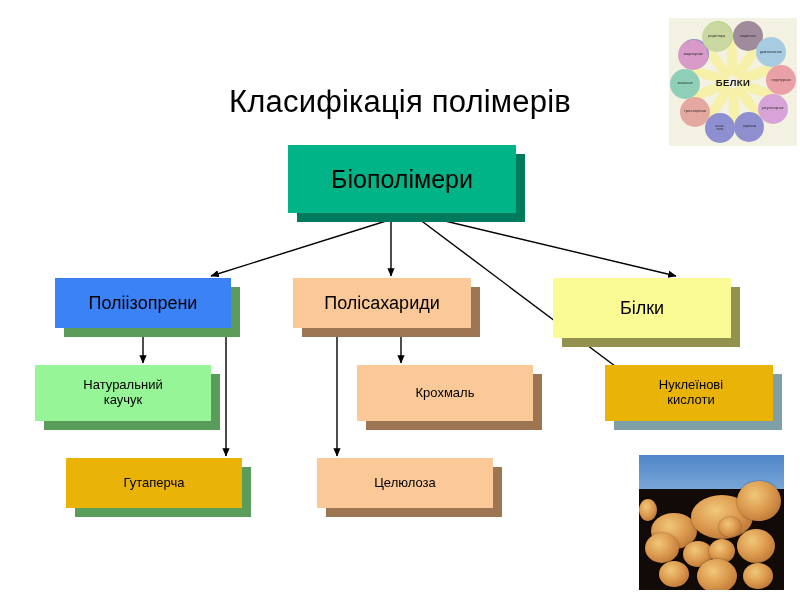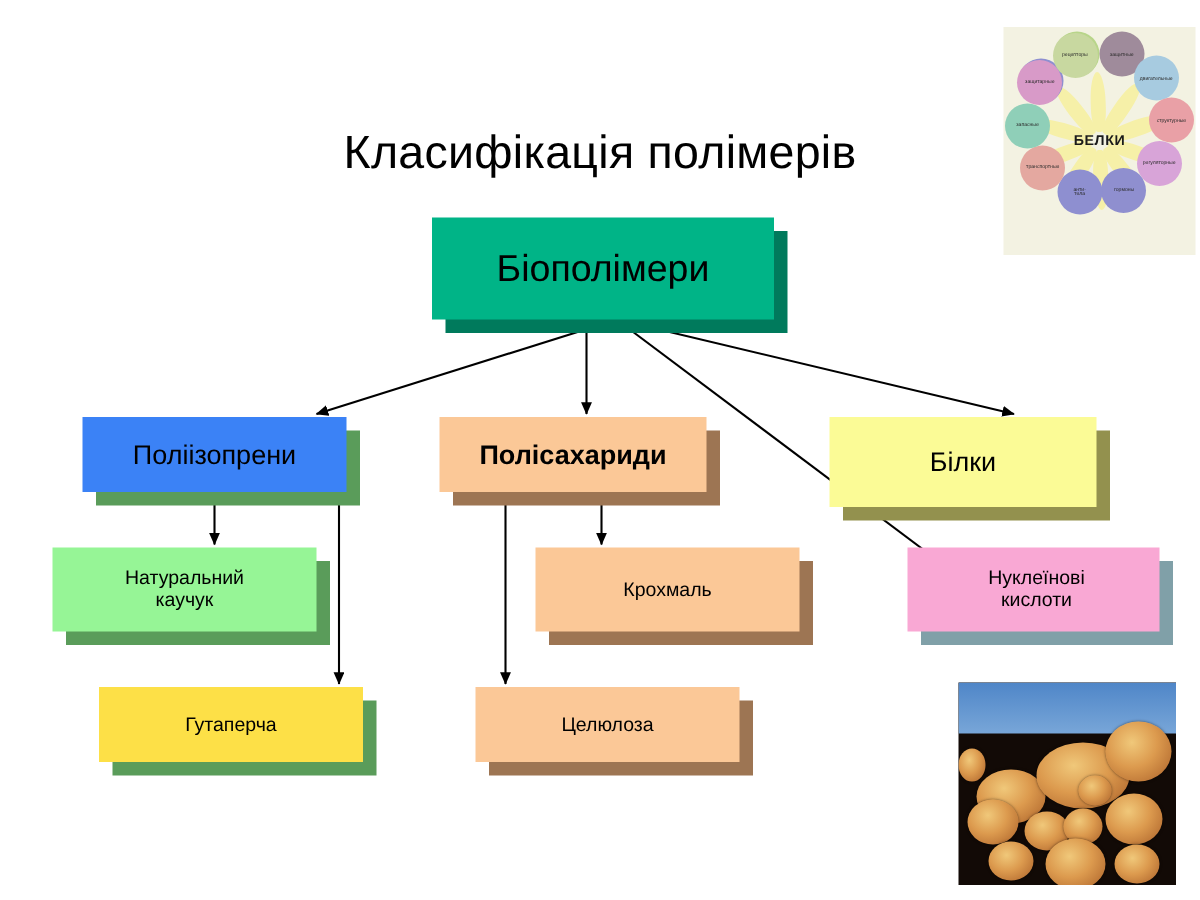--- a/index.html
+++ b/index.html
@@ -79,21 +79,21 @@
   .node.root .face { font-size: 25px; }
   .node.lvl2 .face { font-size: 18px; }
   .node.lvl3 .face { font-size: 13px; }
 
   
   #proteins-figure {
     position: absolute;
     left: 669px;
     top: 18px;
     width: 128px;
-    height: 152px;
+    height: 128px;
     background: #f3f2e2;
     overflow: hidden;
   }
   #proteins-figure .ray-hub {
     position: absolute;
     left: 50%;
     top: 50%;
     width: 0;
     height: 0;
   }
@@ -196,21 +196,21 @@
     </div>
   </div>
 
   <div id="node-layer">
       <div class="node lvl2" id="node-polyisoprenes" style="left: 55px; top: 278px; width: 176px; height: 50px;">
         <div class="shadow" style="background: rgb(90, 156, 90);"></div>
         <div class="face" style="background: #3b82f6;">
           <span class="lbl">Поліізопрени</span>
         </div>
       </div>
-      <div class="node lvl2" id="node-polysaccharides" style="left: 293px; top: 278px; width: 178px; height: 50px; font-weight: bold;">
+      <div class="node lvl2" id="node-polysaccharides" style="left: 293px; top: 278px; width: 178px; height: 50px;">
         <div class="shadow" style="background: rgb(157, 117, 83);"></div>
         <div class="face" style="background: rgb(251, 200, 151);">
           <span class="lbl">Полісахариди</span>
         </div>
       </div>
       <div class="node lvl2" id="node-proteins" style="left: 553px; top: 278px; width: 178px; height: 60px;">
         <div class="shadow" style="background: rgb(147, 145, 78);"></div>
         <div class="face" style="background: rgb(251, 251, 150);">
           <span class="lbl">Білки</span>
         </div>
@@ -223,28 +223,28 @@
         </div>
       </div>
       <div class="node lvl3" id="node-starch" style="left: 357px; top: 365px; width: 176px; height: 56px; padding-left: 48px;">
         <div class="shadow" style="background: rgb(157, 117, 83);"></div>
         <div class="face" style="background: rgb(251, 200, 151);">
           <span class="lbl">Крохмаль</span>
         </div>
       </div>
       <div class="node lvl3" id="node-nucleic-acids" style="left: 605px; top: 365px; width: 168px; height: 56px;">
         <div class="shadow" style="background: rgb(128, 160, 168);"></div>
-        <div class="face" style="background: #f9a8d4; padding-left: 10px;">
+        <div class="face" style="background: #eab308; padding-left: 10px;">
           <span class="lbl">Нуклеїнові
 кислоти</span>
         </div>
       </div>
       <div class="node lvl3" id="node-gutta-percha" style="left: 66px; top: 458px; width: 176px; height: 50px;">
         <div class="shadow" style="background: rgb(90, 156, 90);"></div>
-        <div class="face" style="background: #fde047;">
+        <div class="face" style="background: #eab308;">
           <span class="lbl">Гутаперча</span>
         </div>
       </div>
       <div class="node lvl3" id="node-cellulose" style="left: 317px; top: 458px; width: 176px; height: 50px;">
         <div class="shadow" style="background: rgb(157, 117, 83);"></div>
         <div class="face" style="background: rgb(251, 200, 151);">
           <span class="lbl">Целюлоза</span>
         </div>
       </div>
     </div>

